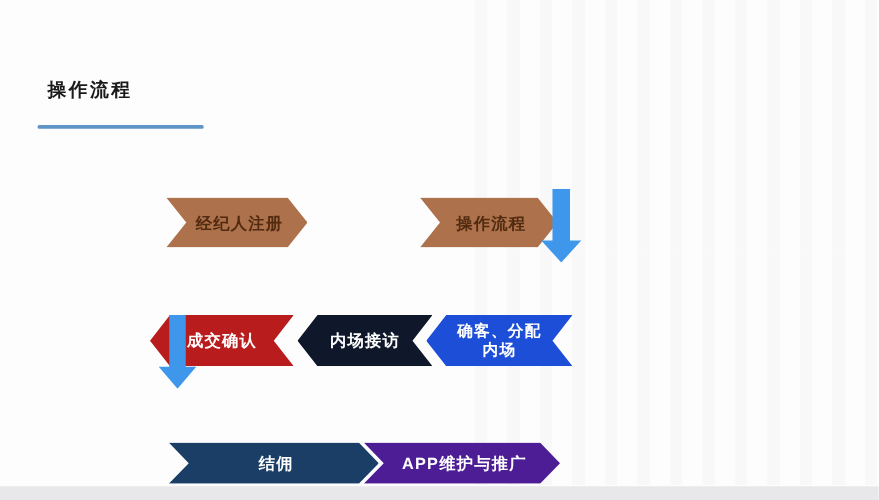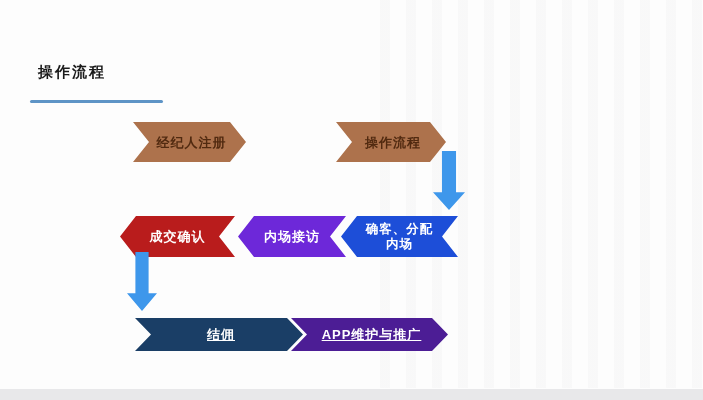--- a/index.html
+++ b/index.html
@@ -35,20 +35,21 @@
     position: absolute; left: 30px; top: 100px;
     width: 133px; height: 3px; background: #5e94c6; border-radius: 2px;
   }
 
   .chev {
     position: absolute;
     display: flex; align-items: center; justify-content: center;
     text-align: center;
     font-weight: bold; font-size: 13px; letter-spacing: 1px;
     line-height: 15px;
+    margin-top: 36px;
   }
   .chev-r {
     clip-path: polygon(0% 0%, calc(100% - 16px) 0%, 100% 50%,
                        calc(100% - 16px) 100%, 0% 100%, 16px 50%);
     padding-left: 14px; padding-right: 10px;
   }
   .chev-l {
     clip-path: polygon(16px 0%, 100% 0%, calc(100% - 16px) 50%,
                        100% 100%, 16px 100%, 0% 50%);
     padding-left: 12px; padding-right: 12px;
@@ -56,25 +57,25 @@
 
   
   .r1 { top: 122px; height: 40px; background: #ad724c; color: #512a10; }
   .r1.a1 { left: 133px; width: 113px; }
   .r1.a2 { left: 236px; width: 114px; }
   .r1.a3 { left: 336px; width: 110px; }
 
   
   .r2 { top: 216px; height: 41px; color: #ffffff; }
   .r2.a1 { left: 120px; width: 115px; background: #b91c1c; }
-  .r2.a2 { left: 238px; width: 108px; background: #6d28d9; }
+  .r2.a2 { left: 238px; width: 108px; background: #0f172a; }
   .r2.a3 { left: 341px; width: 117px; background: #1d4ed8; font-size: 12.5px; line-height: 15px; }
 
   
-  .r3 { top: 318px; height: 33px; color: #ffffff; text-decoration: underline; }
+  .r3 { top: 318px; height: 33px; color: #ffffff; }
   .r3.a1 { left: 135px; width: 168px; background: #1a3e66; }
   .r3.a2 { left: 291px; width: 157px; background: #4c1d95; }
 
   .down-arrow {
     position: absolute; background: #3e97eb;
     clip-path: polygon(28% 0%, 72% 0%, 72% 70%, 100% 70%,
                        50% 100%, 0% 70%, 28% 70%);
   }
   .down-arrow.right { left: 433px; top: 151px; width: 32px; height: 59px; }
   .down-arrow.left  { left: 127px; top: 252px; width: 30px; height: 59px; }

